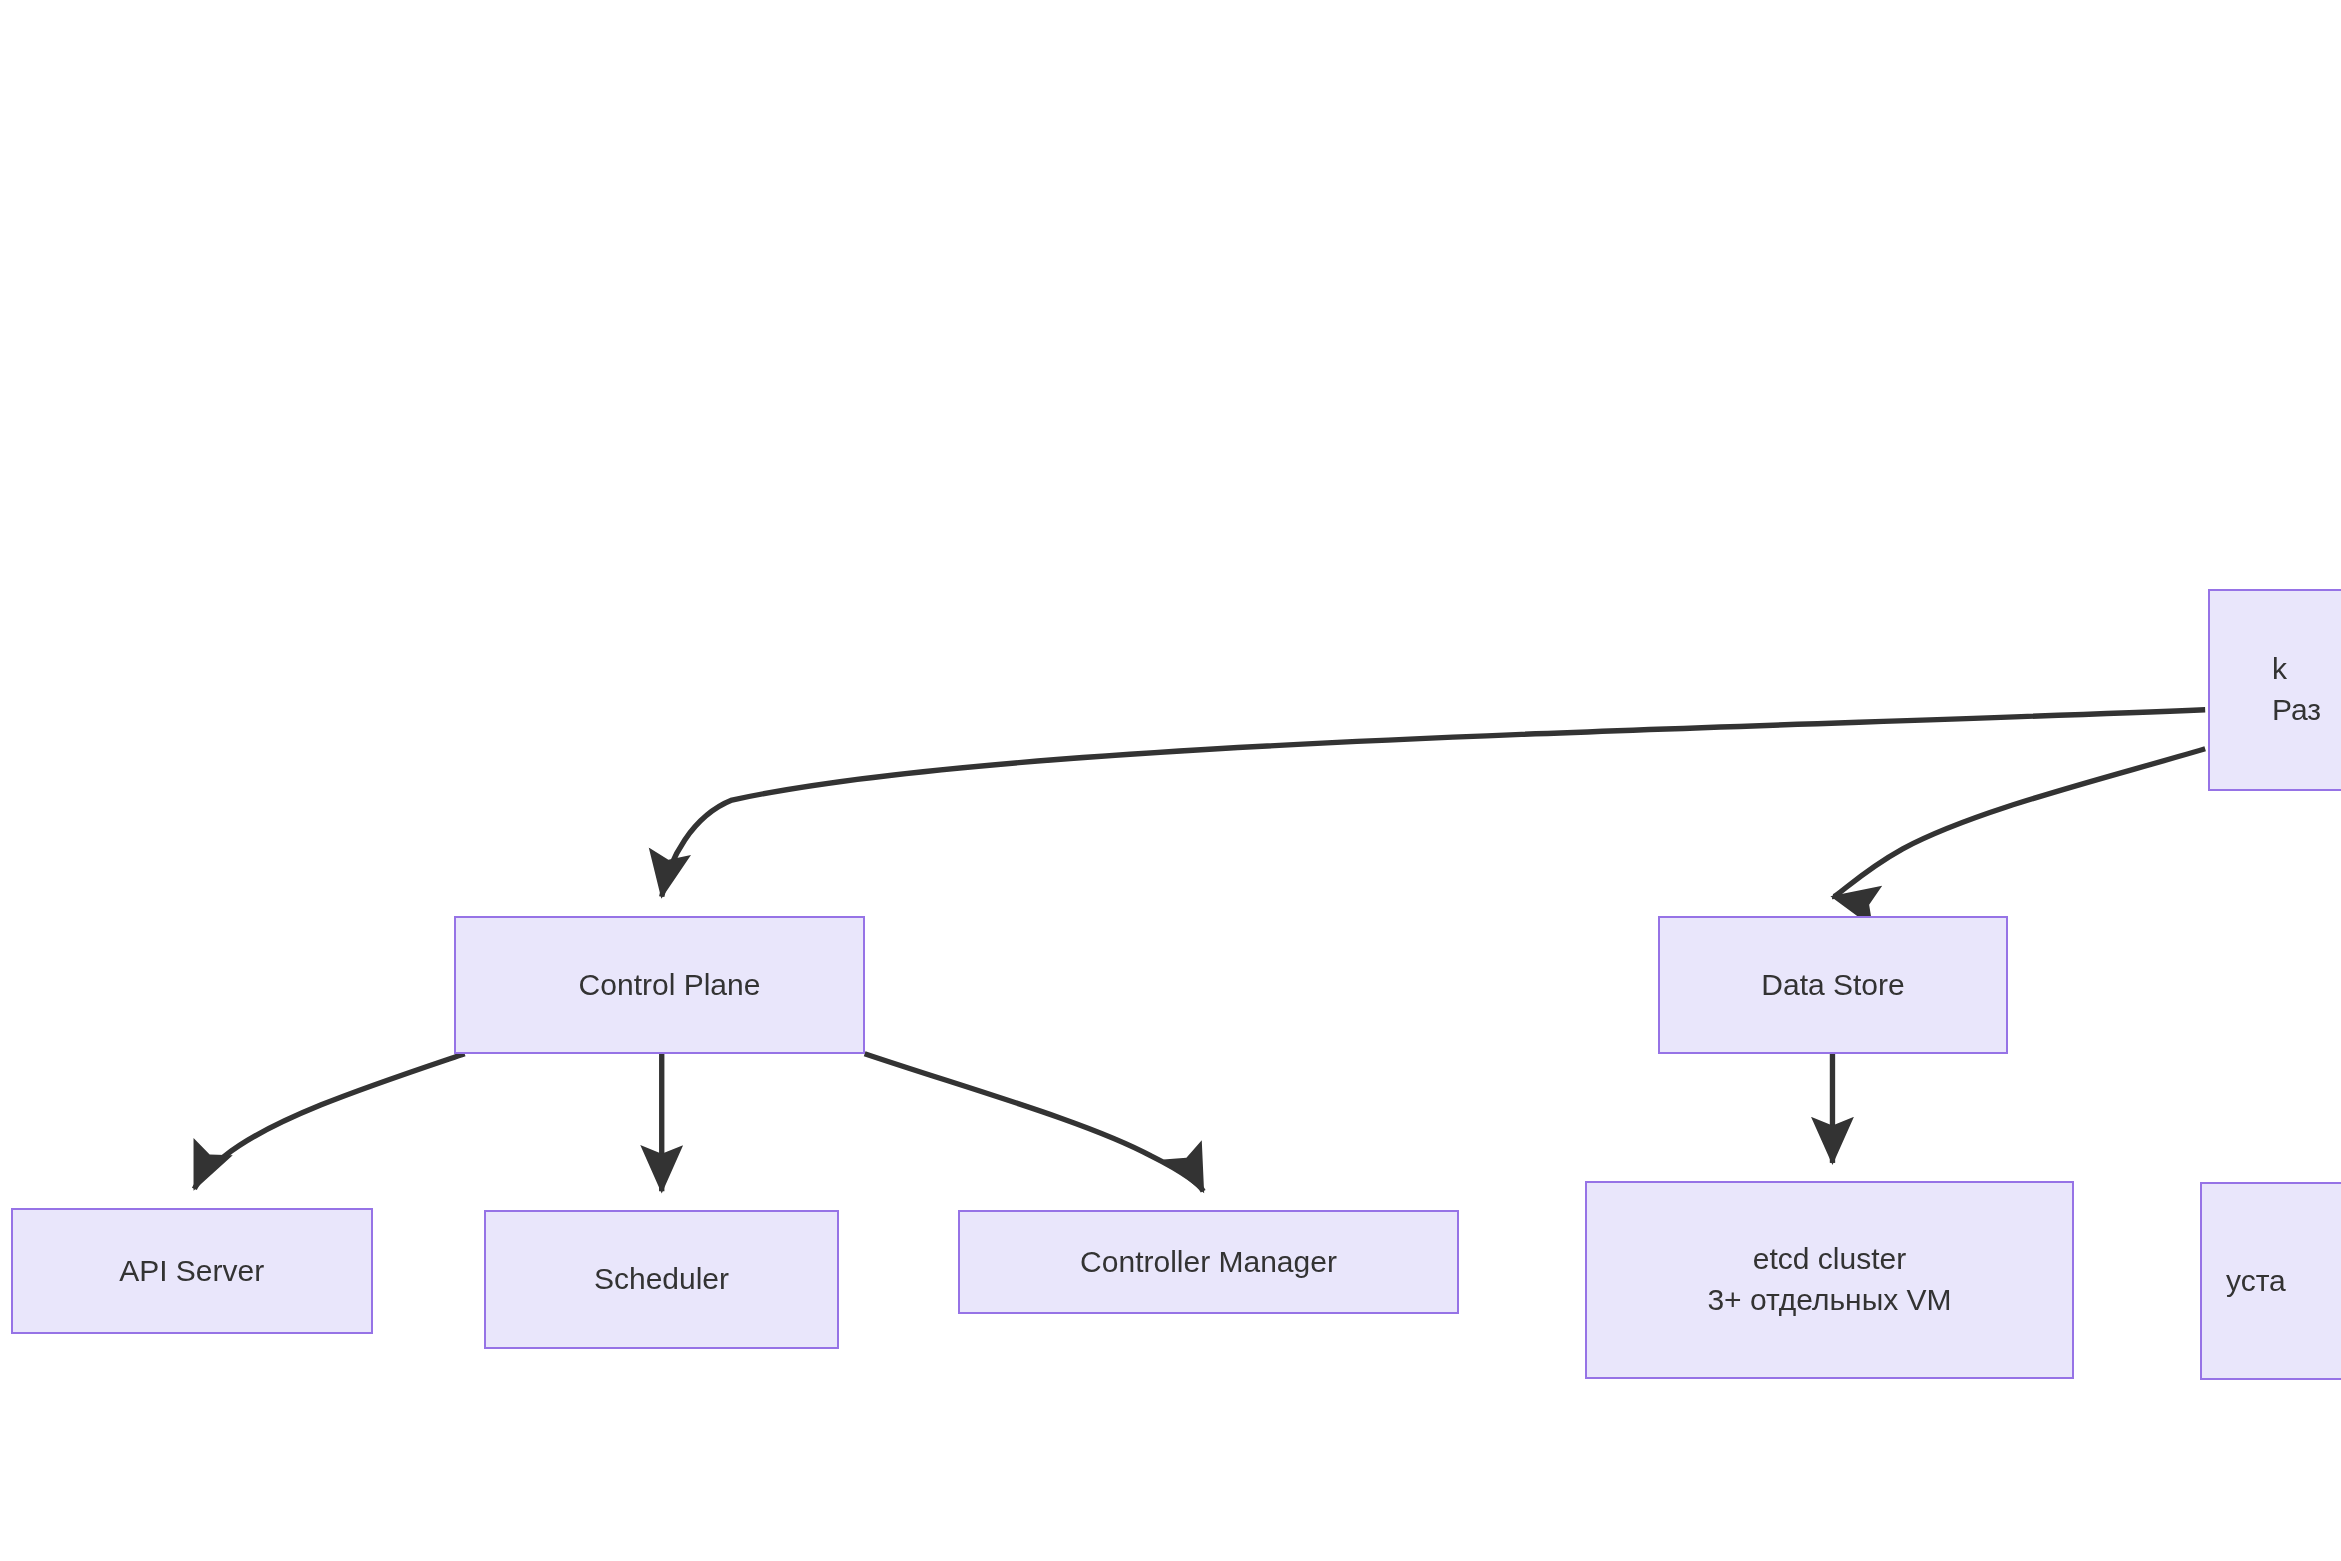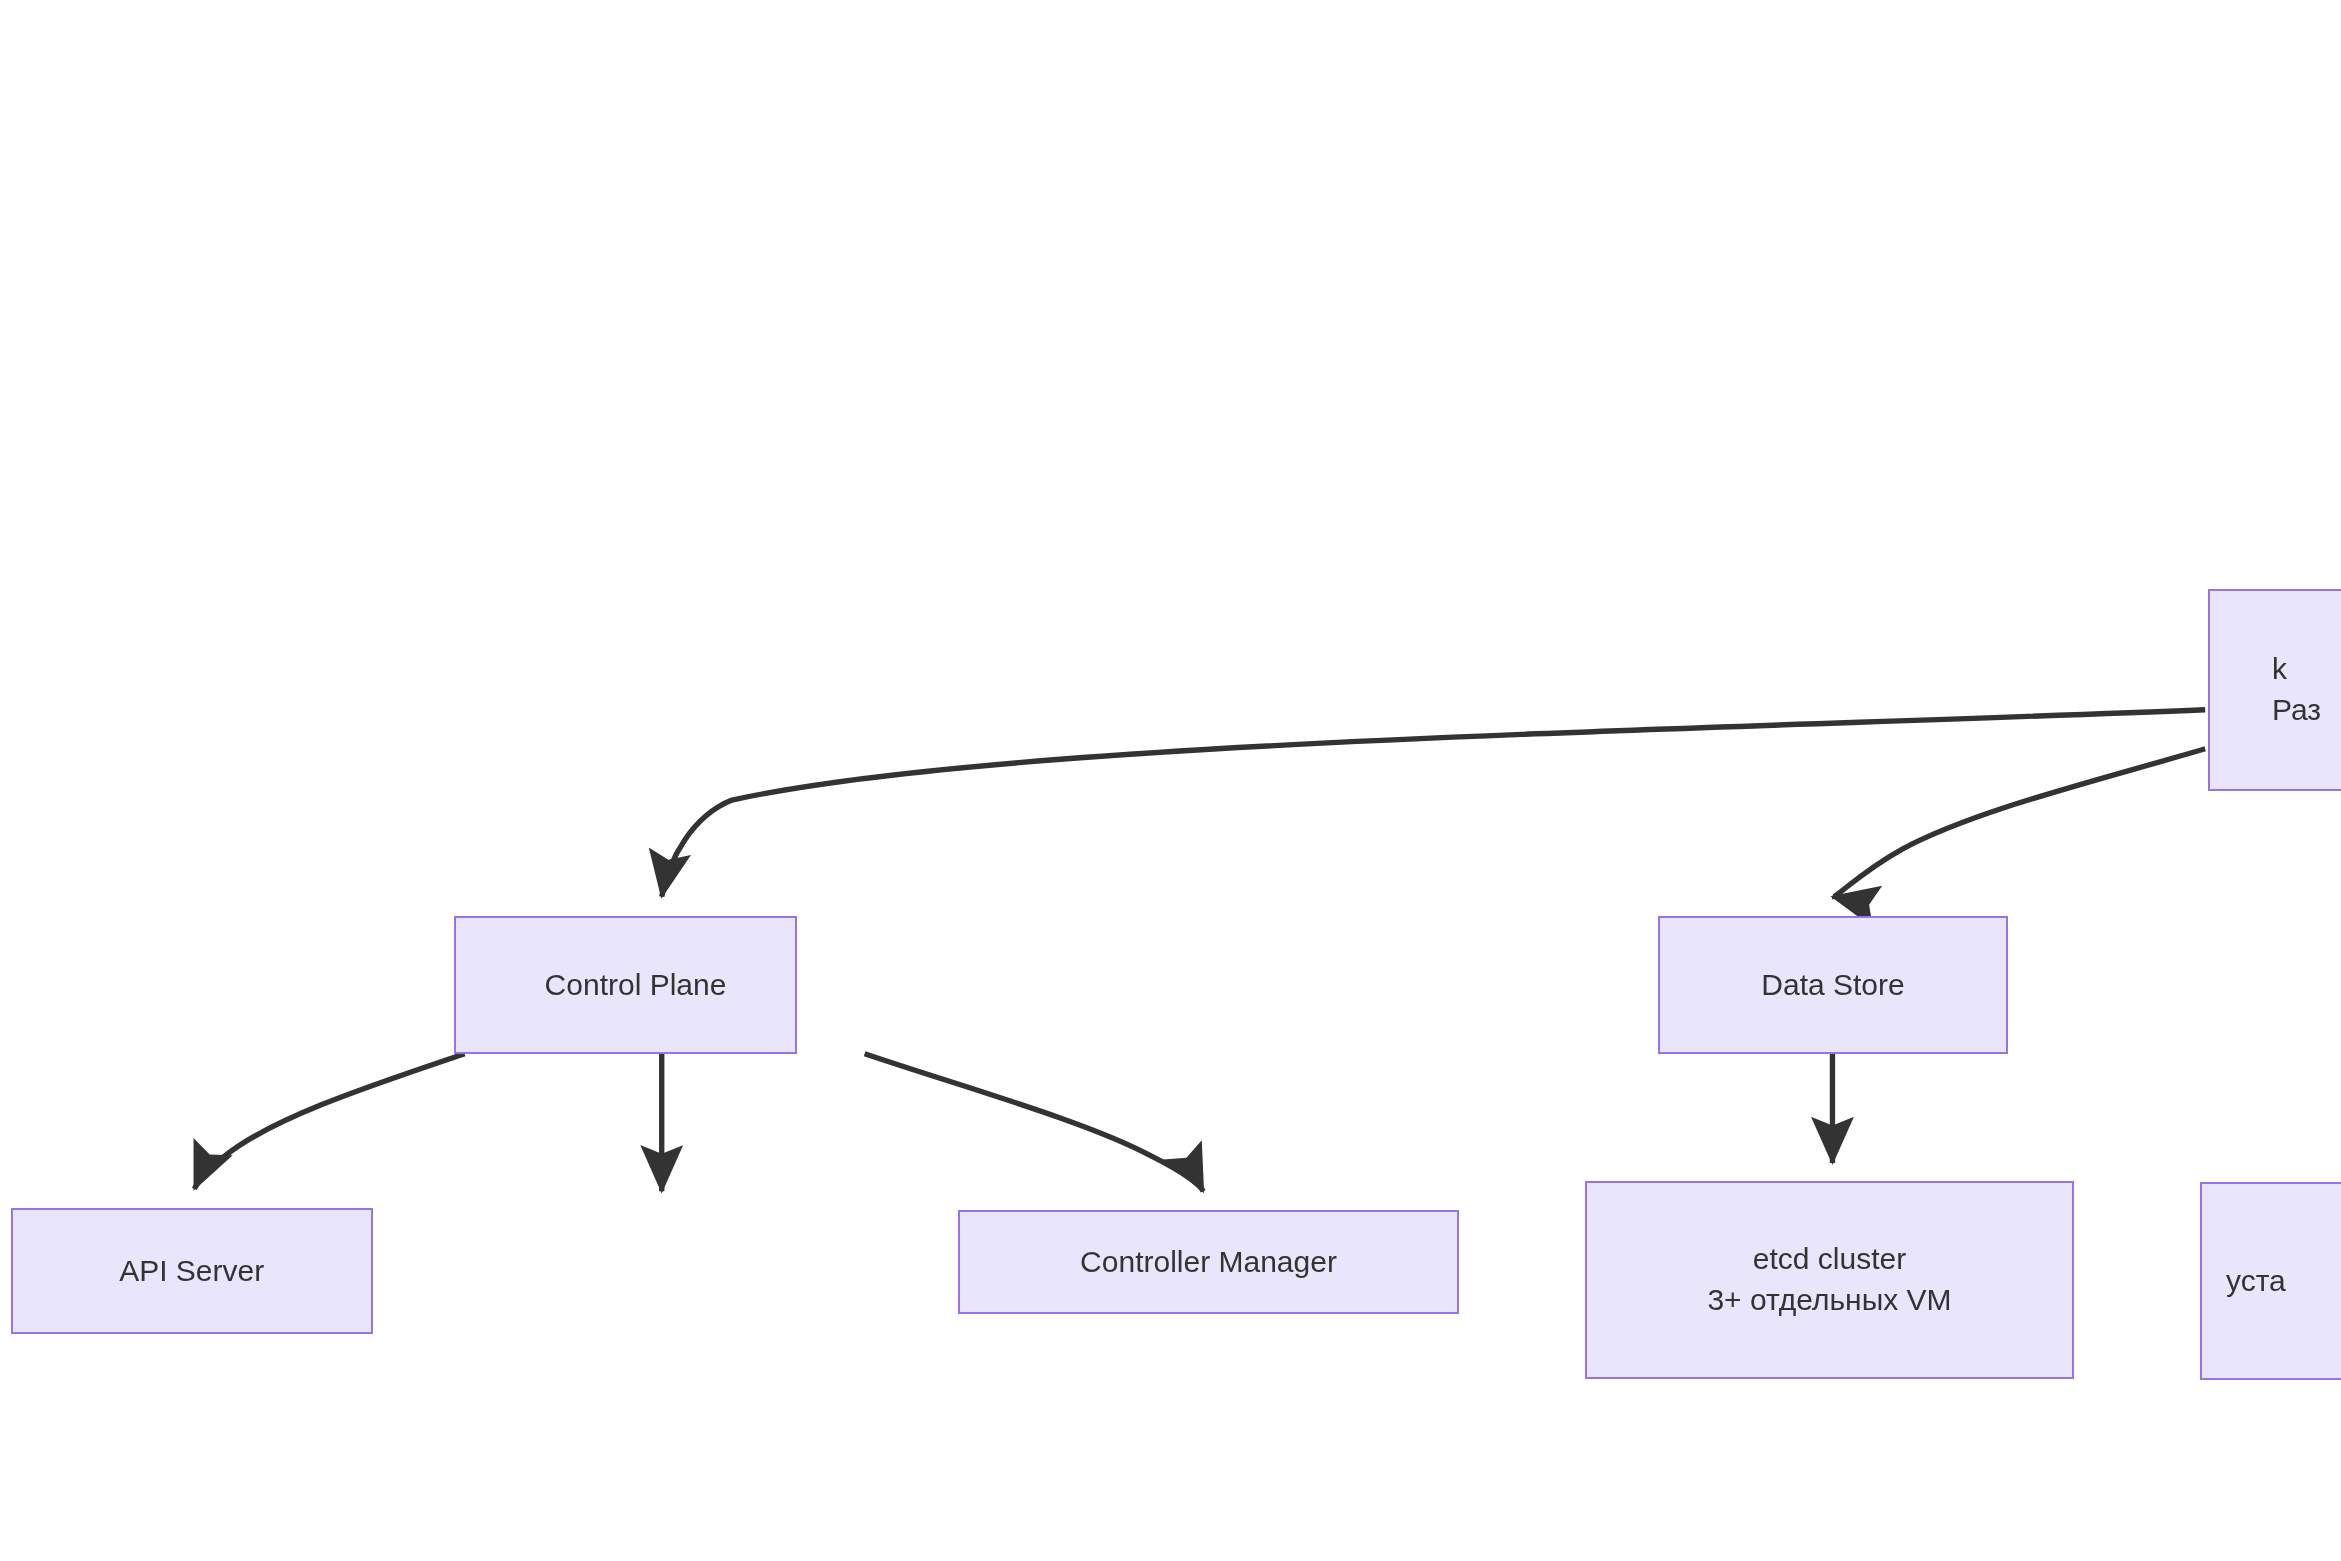--- a/index.html
+++ b/index.html
@@ -79,32 +79,35 @@
     <path d="M 1772,2160 C 1980,2230 2230,2300 2360,2370 C 2430,2405 2460,2430 2466,2442" fill="none" stroke="#333333" stroke-width="11" marker-end="url(#arrowhead)"></path>
 
     <path d="M 3756,2160 L 3756,2384" fill="none" stroke="#333333" stroke-width="11" marker-end="url(#arrowhead)"></path>
   </svg>
 
   <div class="node clipped-right" style="left:2208px; top:589px; width:273px; height:202px;">
     <span class="line">k</span>
     <span class="line">Раз</span>
   </div>
 
-  <div class="node" style="left:454px; top:916px; width:343px; height:138px;padding-left:20px;">
+  <div class="node" style="left:454px; top:916px; width:411px; height:138px;padding-left:20px;">
     <span class="line">Control Plane</span>
   </div>
 
   <div class="node" style="left:10.7px; top:1208px; width:362px; height:126px;">
     <span class="line">API Server</span>
   </div>
 
   <div class="node" style="left:1658px; top:916px; width:350px; height:138px;">
     <span class="line">Data Store</span>
   </div>
 
+  <div class="node" style="left:484px; top:1210px; width:355px; height:139px;">
+    <span class="line">Scheduler</span>
+  </div>
 
   <div class="node" style="left:958px; top:1210px; width:501px; height:104px;">
     <span class="line">Controller Manager</span>
   </div>
 
   <div class="node" style="left:1585px; top:1181px; width:489px; height:198px;text-align:right;">
     <span class="line">etcd cluster</span>
     <span class="line">3+ отдельных VM</span>
   </div>
 

